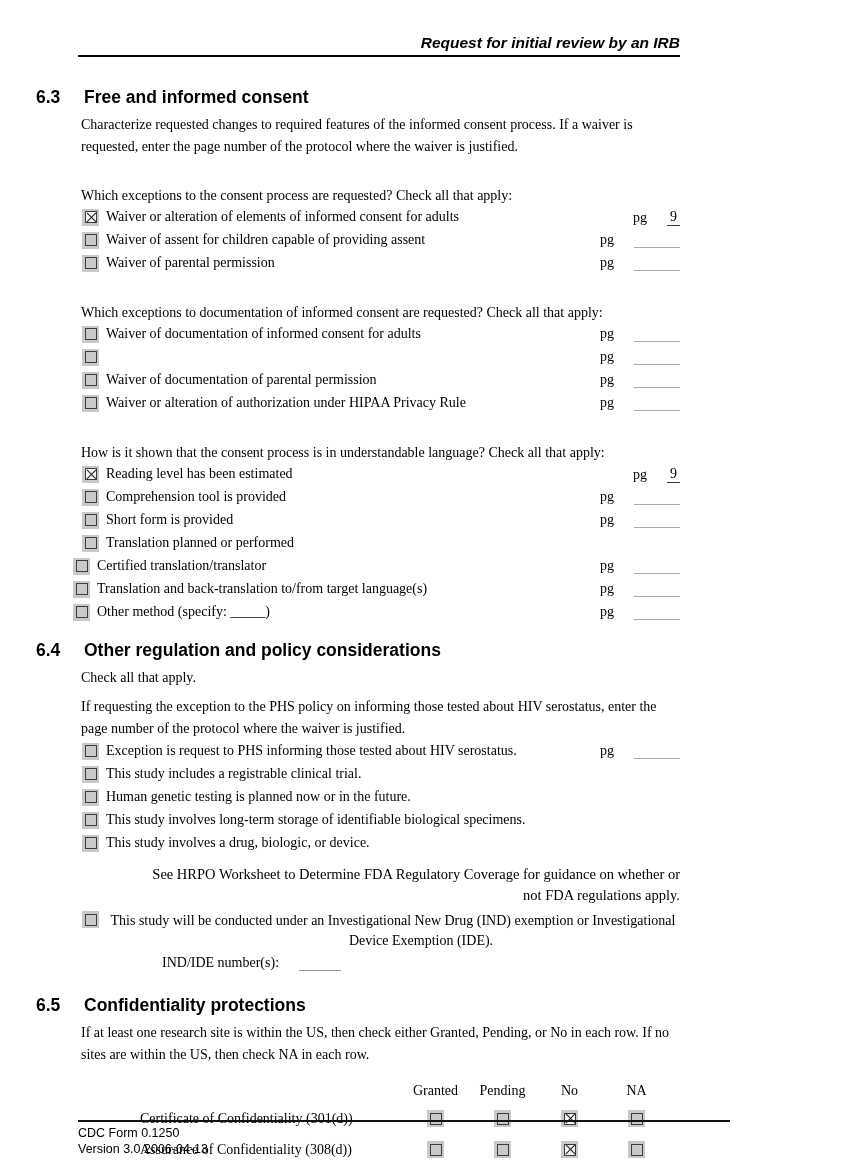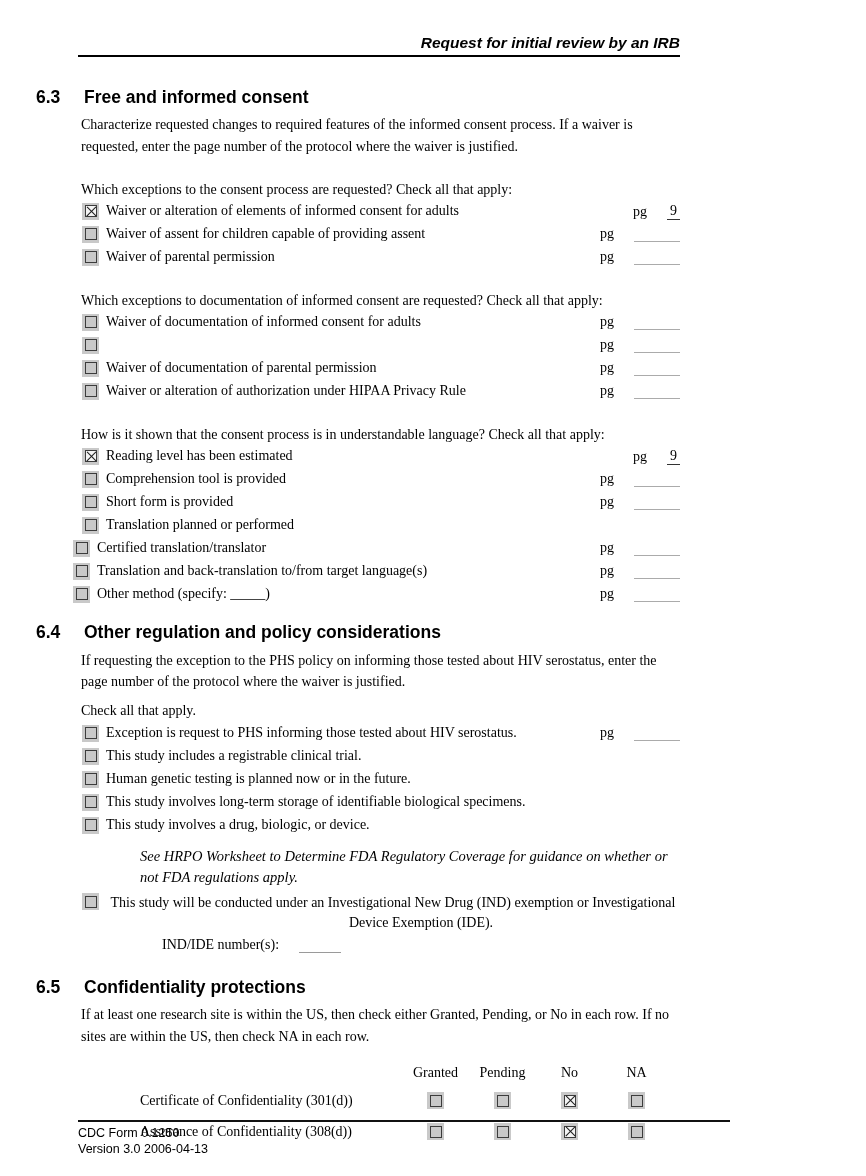--- a/index.html
+++ b/index.html
@@ -12,21 +12,21 @@
              font-style:italic;font-weight:bold;font-size:15.5px;}
   .hdr-rule{margin:3px 50px 0 78px;height:2px;background:#000;}
 
   
   .sec-h{display:flex;font-family:"Liberation Sans",sans-serif;font-weight:bold;font-size:17.5px;line-height:1.15;}
   .sec-num{margin-left:36px;width:48px;flex:0 0 auto;}
   .s63{margin-top:30px;} .s64{margin-top:16px;} .s65{margin-top:24px;}
 
   .intro{margin:7px 50px 0 81px;font-size:14px;line-height:1.55;}
   .q{margin:0 50px 2px 81px;font-size:14px;}
-  .gap30{margin-top:24px;} .gap8{margin-top:8px;}
+  .gap30{margin-top:30px;} .gap8{margin-top:8px;}
 
   
   .row{display:flex;align-items:center;min-height:23px;margin:0 50px 0 82px;font-size:14px;}
   .row.sub{margin-left:73px;}
   .row.top{align-items:flex-start;padding-top:2px;}
   .lbl{margin-left:7px;line-height:1.45;text-align:center;}
   .lbl.hang{padding-left:56px;text-indent:-56px;max-width:680px;}
   .fill{flex:1 1 auto;min-width:8px;}
 
   .cb{flex:0 0 auto;display:inline-flex;align-items:center;justify-content:center;
@@ -38,21 +38,21 @@
   .cb[data-checked="true"] .inner::before{transform:rotate(45deg);}
   .cb[data-checked="true"] .inner::after{transform:rotate(-45deg);}
 
   
   .pgw{display:flex;align-items:flex-end;gap:20px;flex:0 0 auto;}
   .pg-lab{font-size:14px;}
   .pgv{display:inline-block;min-width:46px;height:16px;border-bottom:1.6px solid #ababab;font-size:14px;text-align:left;}
   .pgv:not(:empty){min-width:0;padding:0 3px;border-bottom:1.2px solid #333;height:auto;}
 
   
-  .note{margin:9px 50px 2px 140px;font-style:italic;font-size:14.5px;max-width:630px;line-height:1.5;}
+  .note{margin:9px 50px 2px 140px;font-size:14.5px;max-width:630px;line-height:1.5;text-align:right;}
 
   
   .indline{display:flex;align-items:flex-end;gap:20px;margin:3px 50px 0 162px;font-size:14px;}
   .blank{display:inline-block;width:42px;height:15px;border-bottom:1.6px solid #9a9a9a;}
 
   
   .tbl{margin:13px 50px 0 140px;font-size:14px;}
   .trow{display:grid;grid-template-columns:262px 67px 67px 67px 67px;align-items:center;height:31px;}
   .trow.thead{height:25px;}
   .tlabel{text-align:left;}
@@ -234,22 +234,22 @@
     <span class="pgw">
         <span class="pg-lab">pg</span>
         <span class="pgv"></span>
       </span>
   </div>
 
   <div class="sec-h s64">
     <span class="sec-num">6.4</span>
     <span class="sec-title">Other regulation and policy considerations</span>
   </div>
+  <p class="intro">Check all that apply.</p>
   <p class="intro gap8">If requesting the exception to the PHS policy on informing those tested about HIV serostatus, enter the page number of the protocol where the waiver is justified.</p>
-  <p class="intro">Check all that apply.</p>
 
   <div class="row gap8">
     <span class="cb" data-checked="false">
         <span class="inner"></span>
       </span>
     <span class="lbl">Exception is request to PHS informing those tested about HIV serostatus.</span>
     <span class="fill"></span>
     <span class="pgw">
         <span class="pg-lab">pg</span>
         <span class="pgv"></span>

